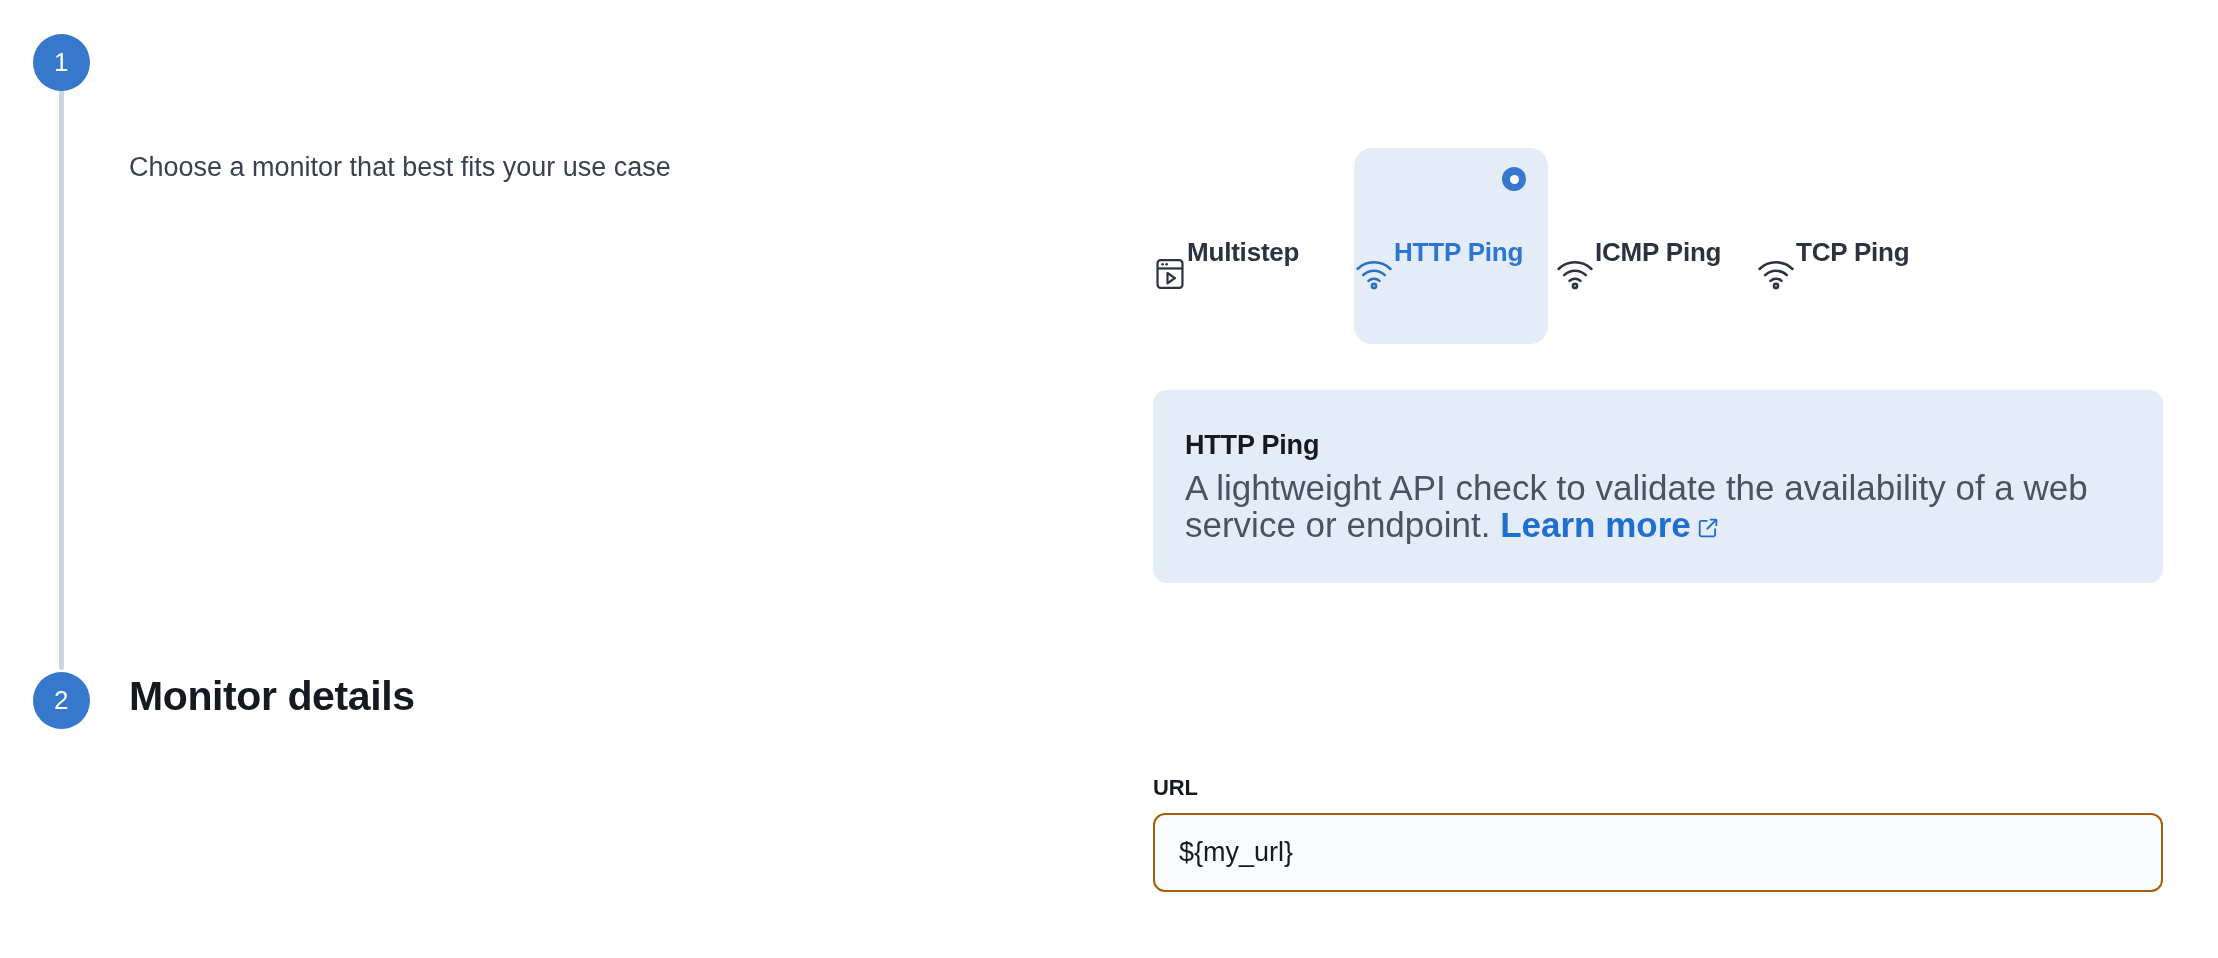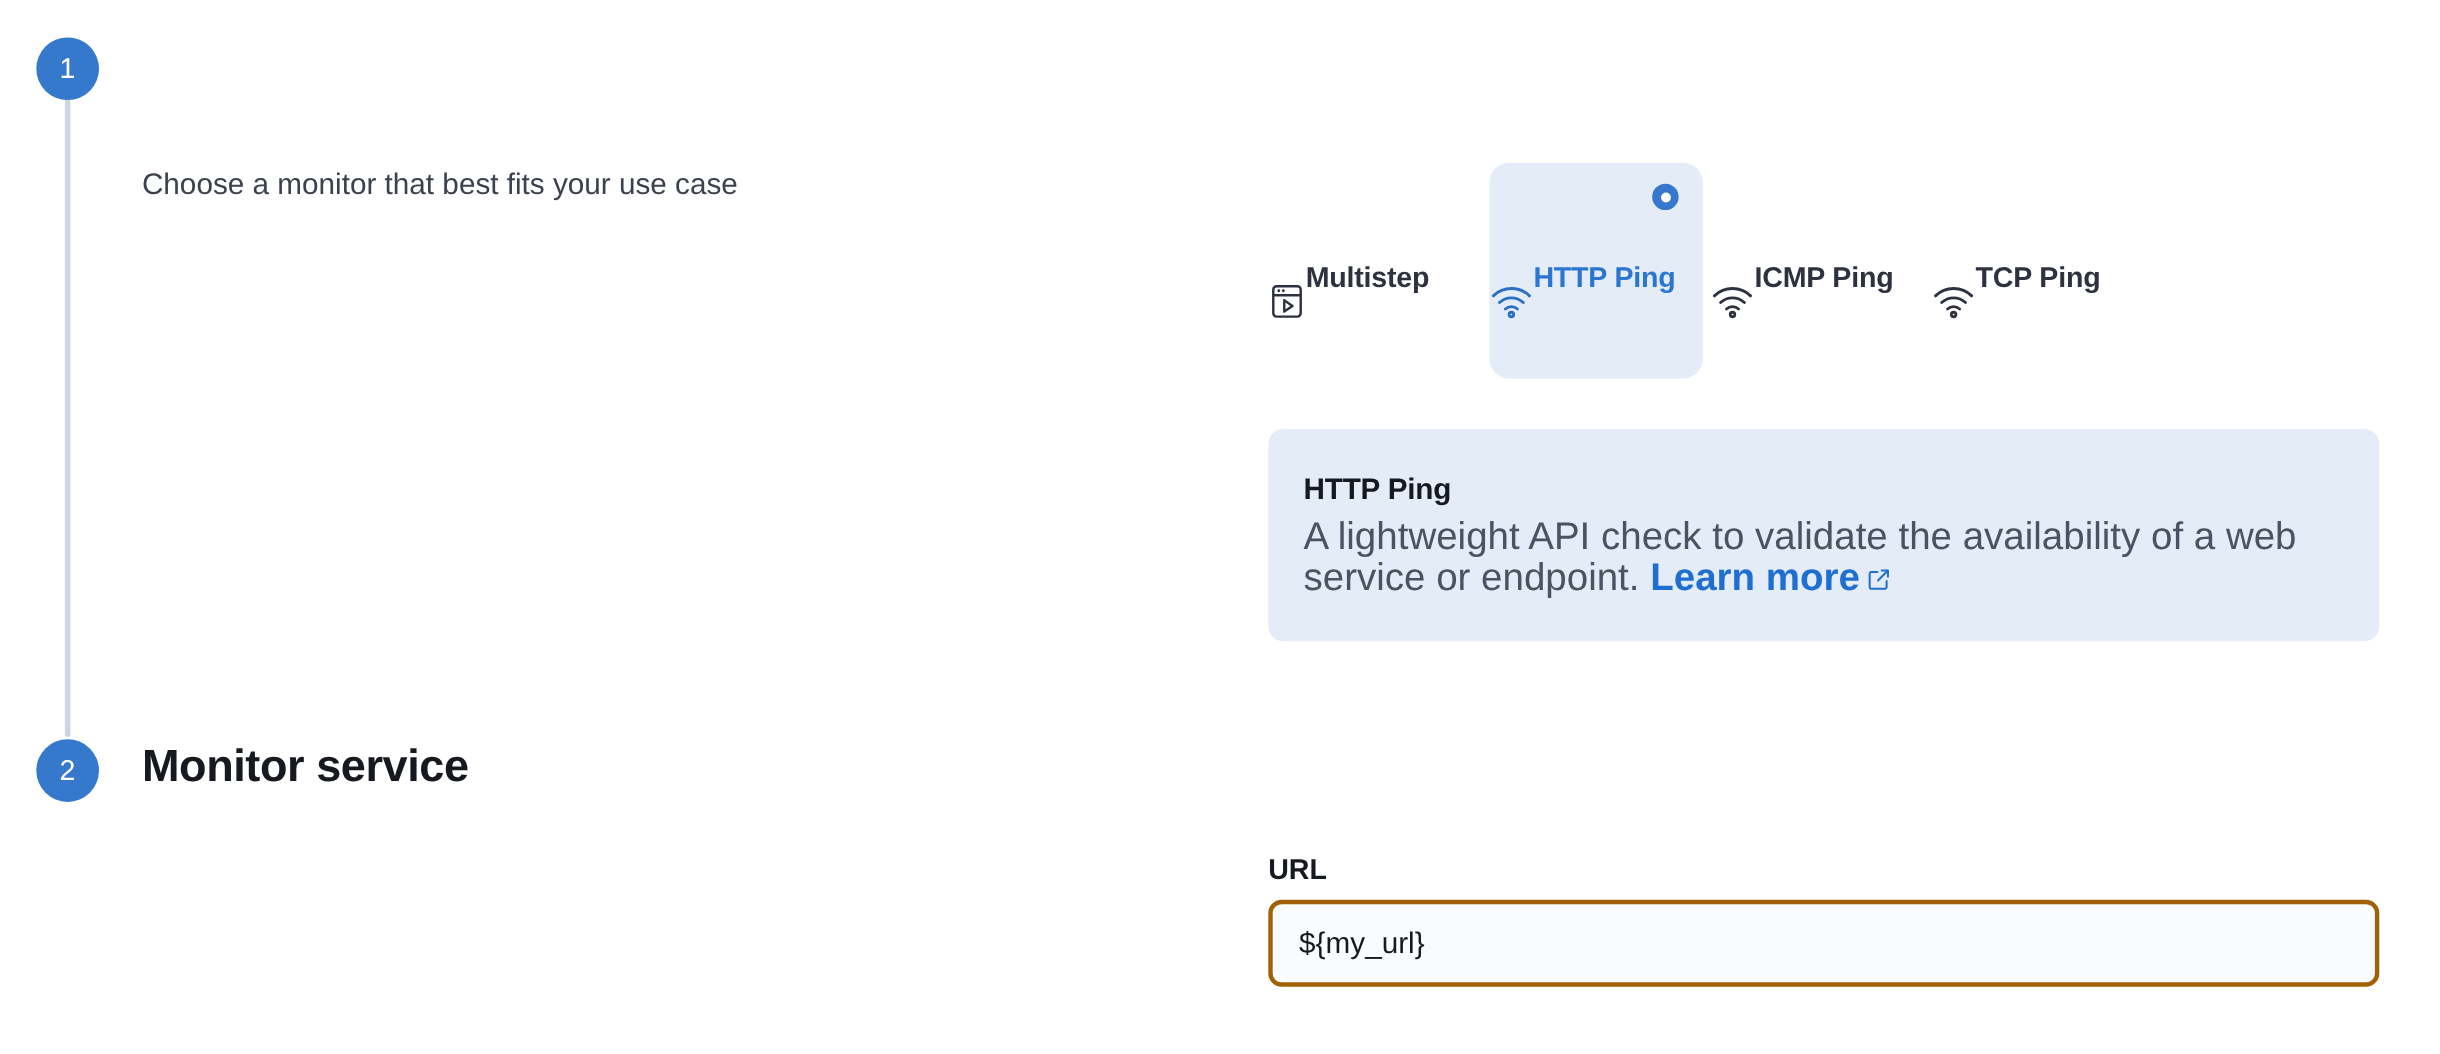--- a/index.html
+++ b/index.html
@@ -185,32 +185,32 @@
 
   
   .field-block {
     position: absolute;
     left: 1153px;
     top: 775px;
     width: 1010px;
   }
 
   .field-label {
-    font-size: 26px;
+    font-size: 22px;
     font-weight: bold;
     color: #16191f;
     letter-spacing: -0.1px;
   }
 
   .field-input {
     margin-top: 12px;
     width: 1010px;
     height: 79px;
     background: #fafbfc;
-    border: 4px solid #a16207;
+    border: 2px solid #a16207;
     border-radius: 12px;
     display: flex;
     align-items: center;
     padding: 0 24px;
     font-size: 27px;
     color: #16191f;
     font-family: "Liberation Sans", sans-serif;
     cursor: text;
   }
   .field-input:empty::before {
@@ -299,20 +299,20 @@
             <path d="M8 3.2 H3.6 A1.4 1.4 0 0 0 2.2 4.6 V14.4 A1.4 1.4 0 0 0 3.6 15.8 H13.4 A1.4 1.4 0 0 0 14.8 14.4 V10"></path>
             <line x1="8.4" y1="9.6" x2="15.6" y2="2.4"></line>
             <polyline points="11.2,2.2 15.8,2.2 15.8,6.8"></polyline>
           </svg></span>
     </div>
   </div>
 
   <div class="step-badge s2">
     <span>2</span>
   </div>
-  <div class="step-title t2">Monitor service</div>
+  <div class="step-title t2">Monitor details</div>
 
   <div class="field-block">
     <div class="field-label">URL</div>
     <div class="field-input" data-placeholder="">${my_url}</div>
   </div>
 
 </div>
 
 </body></html>

